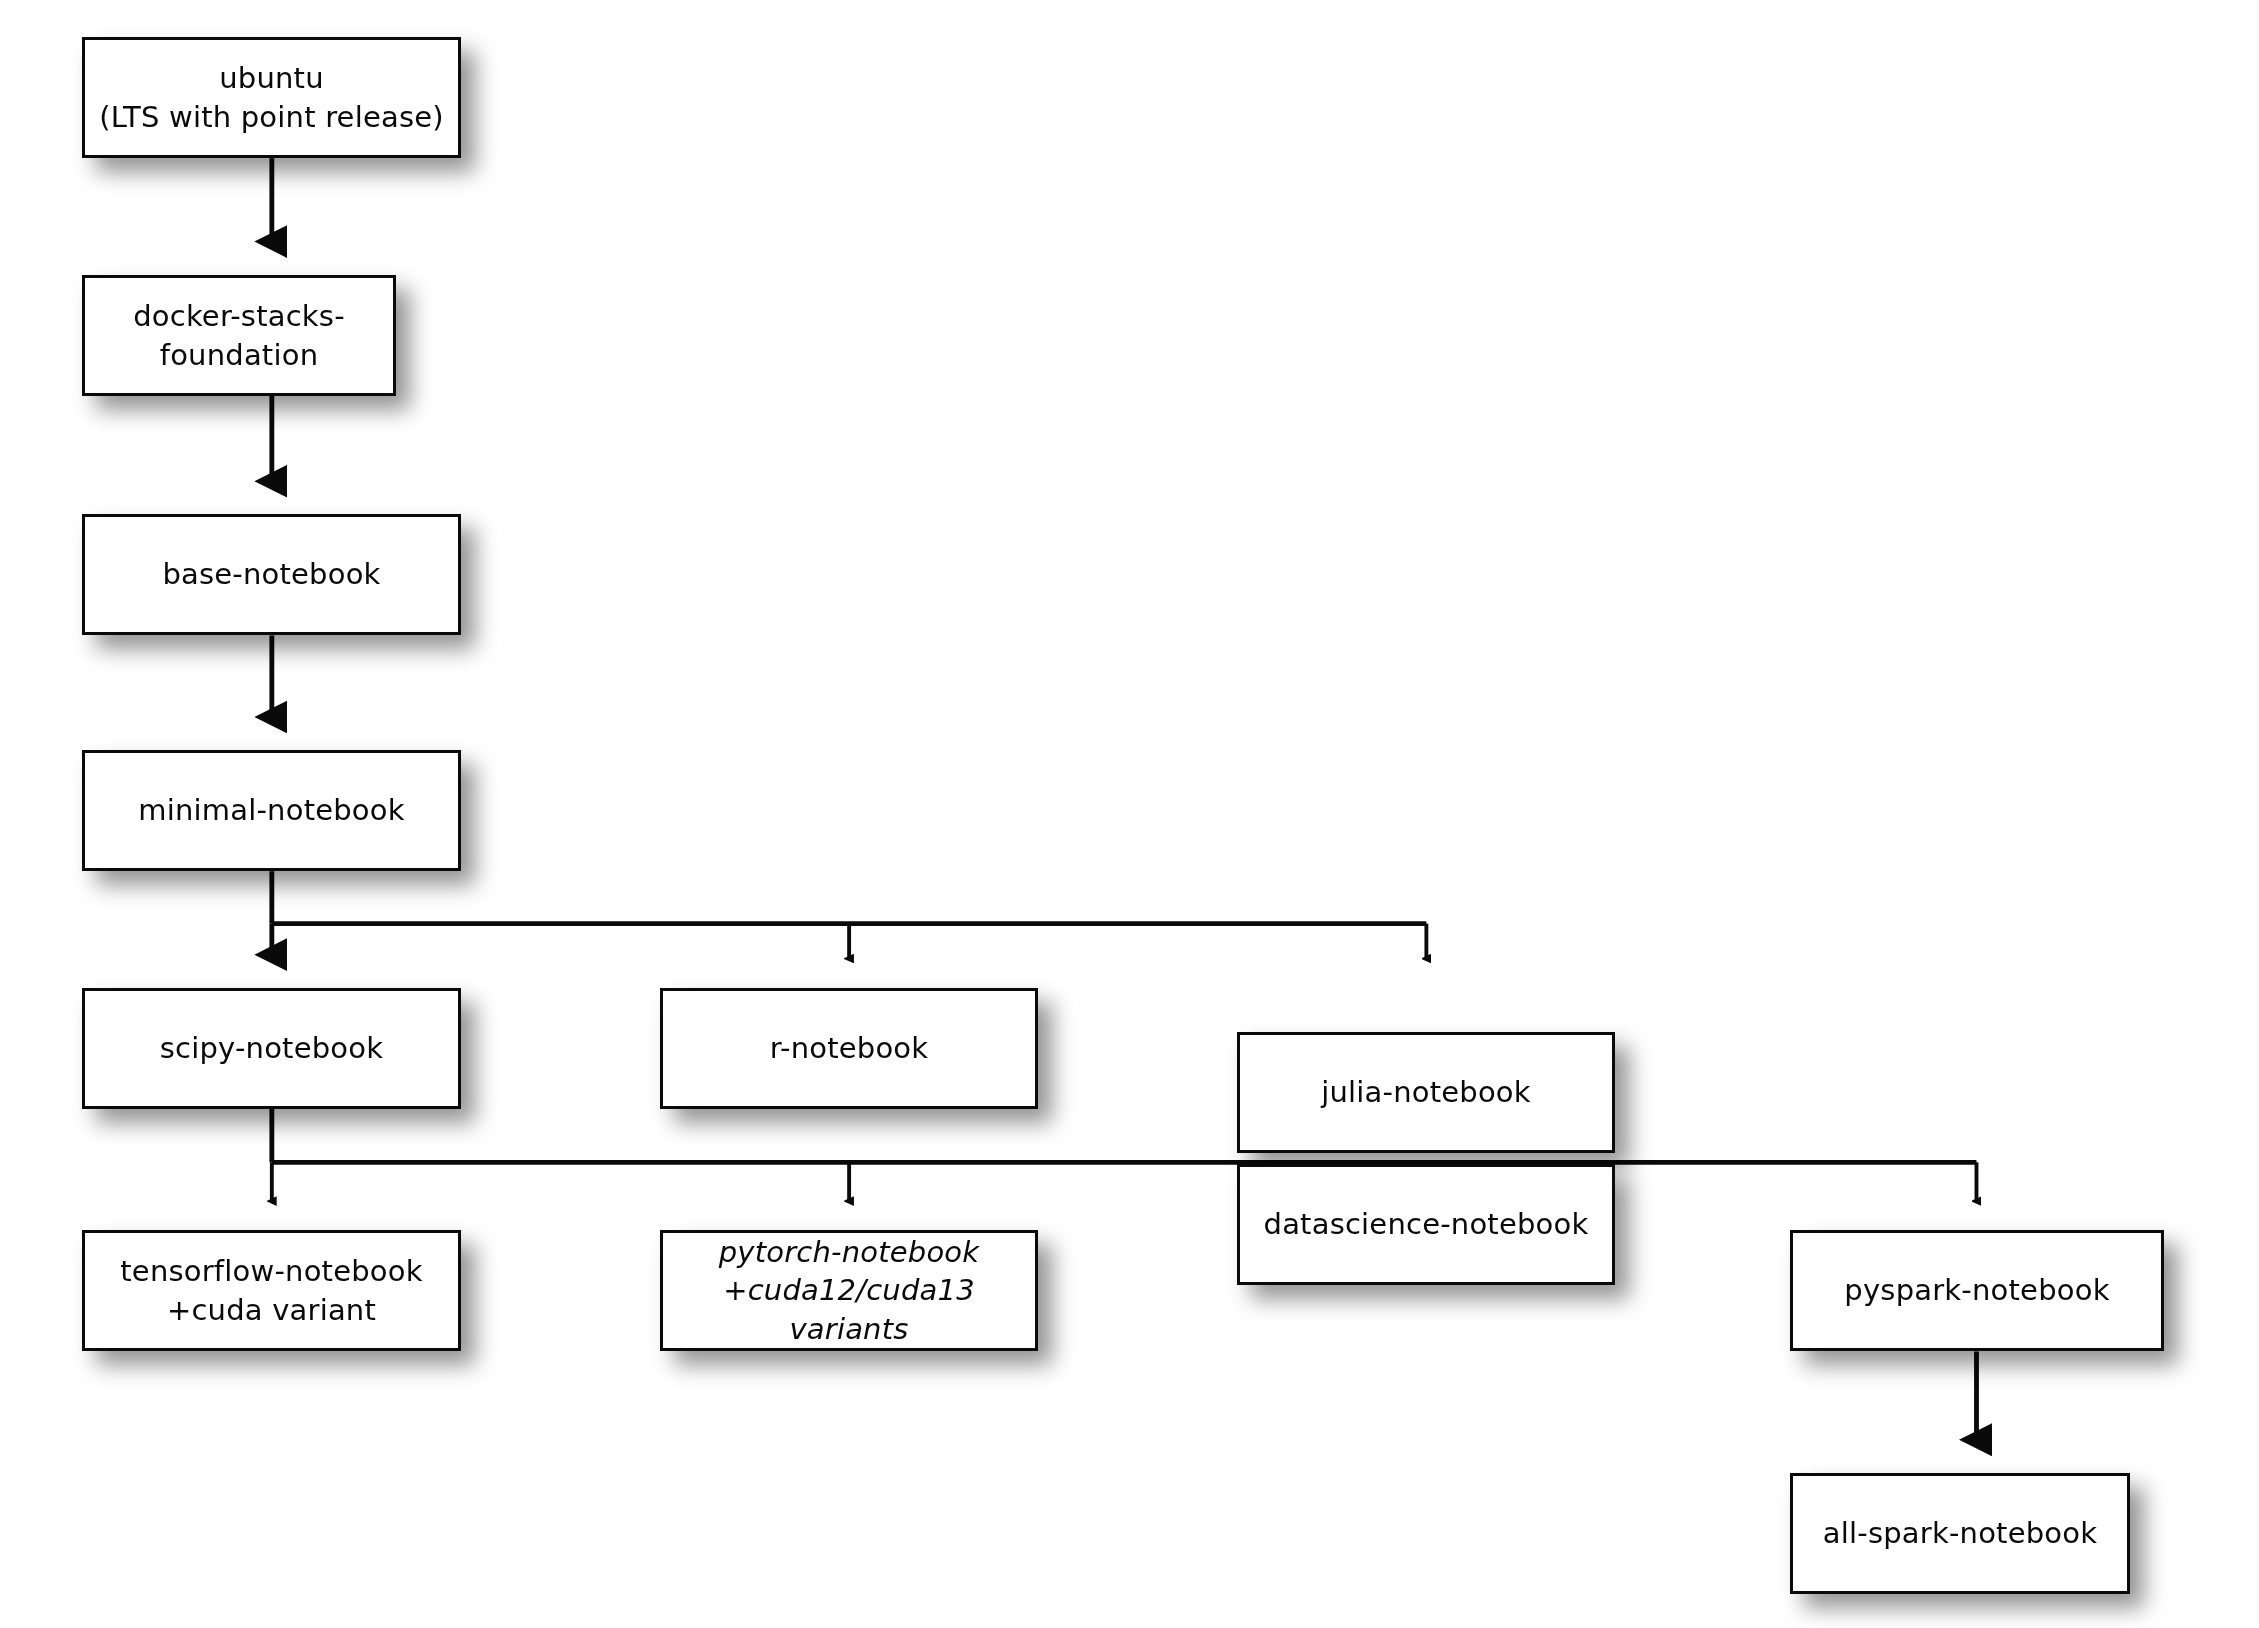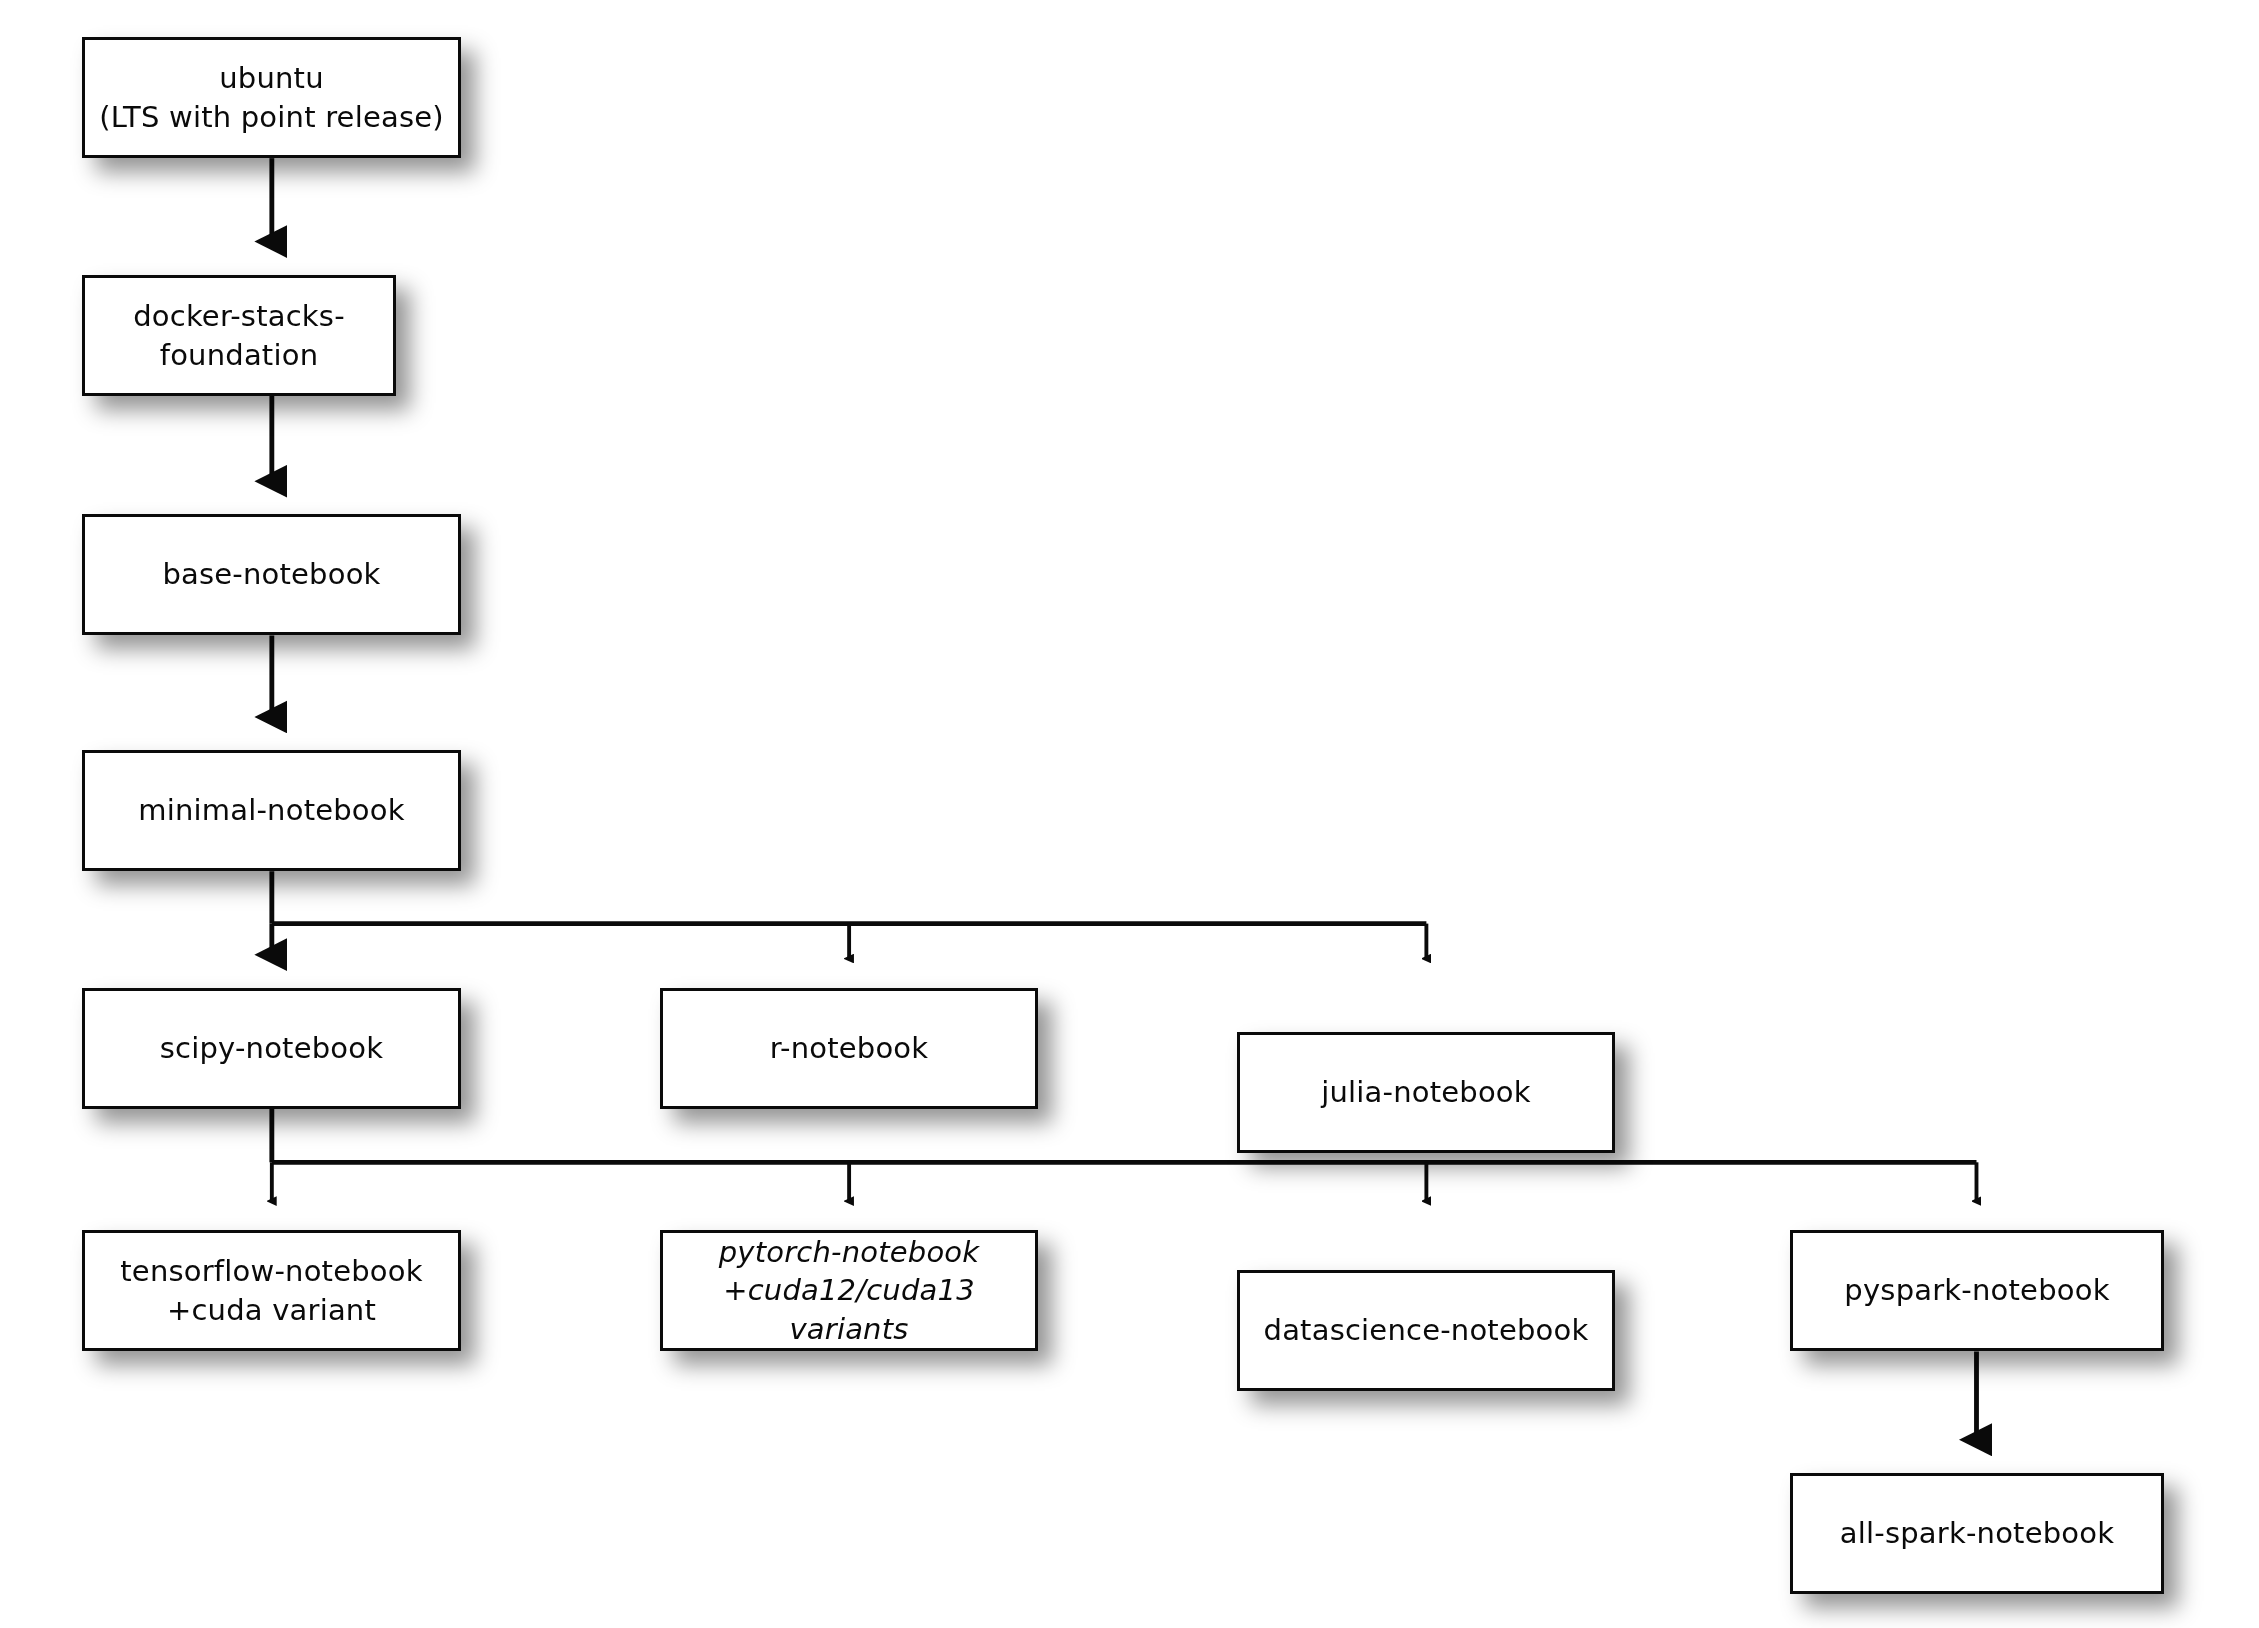--- a/index.html
+++ b/index.html
@@ -136,26 +136,26 @@
   <div class="node" style="left: 82px; top: 1230px; width: 379px; height: 121px;">
     <span class="node-label">tensorflow-notebook
 +cuda variant</span>
   </div>
 
   <div class="node" style="left: 660px; top: 1230px; width: 378px; height: 121px; font-style: italic;">
     <span class="node-label">pytorch-notebook
 +cuda12/cuda13 variants</span>
   </div>
 
-  <div class="node" style="left: 1237px; top: 1270px; width: 378px; height: 121px;">
+  <div class="node" style="left: 1237px; top: 1164px; width: 378px; height: 121px;">
     <span class="node-label">datascience-notebook</span>
   </div>
 
   <div class="node" style="left: 1790px; top: 1230px; width: 374px; height: 121px;">
     <span class="node-label">pyspark-notebook</span>
   </div>
 
-  <div class="node" style="left: 1790px; top: 1473px; width: 374px; height: 121px;">
+  <div class="node" style="left: 1790px; top: 1473px; width: 340px; height: 121px;">
     <span class="node-label">all-spark-notebook</span>
   </div>
 
 </div>
 
 
 </body></html>

